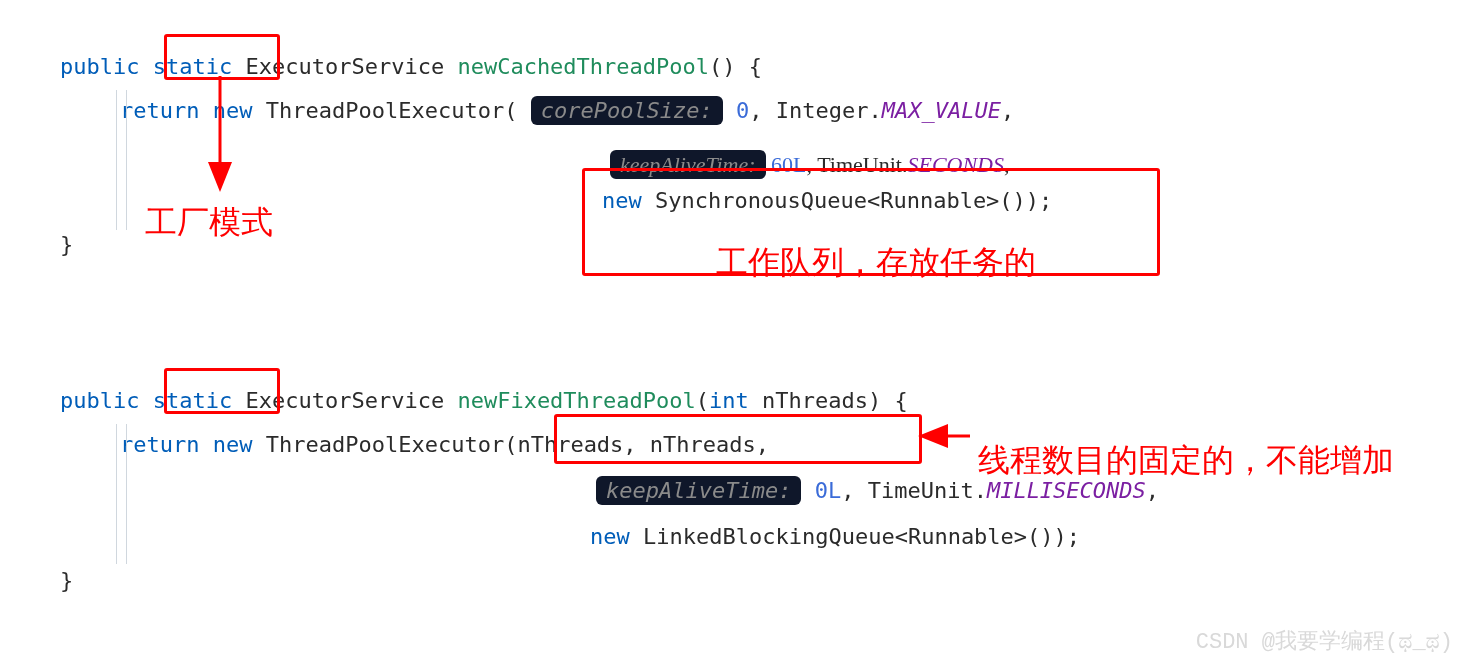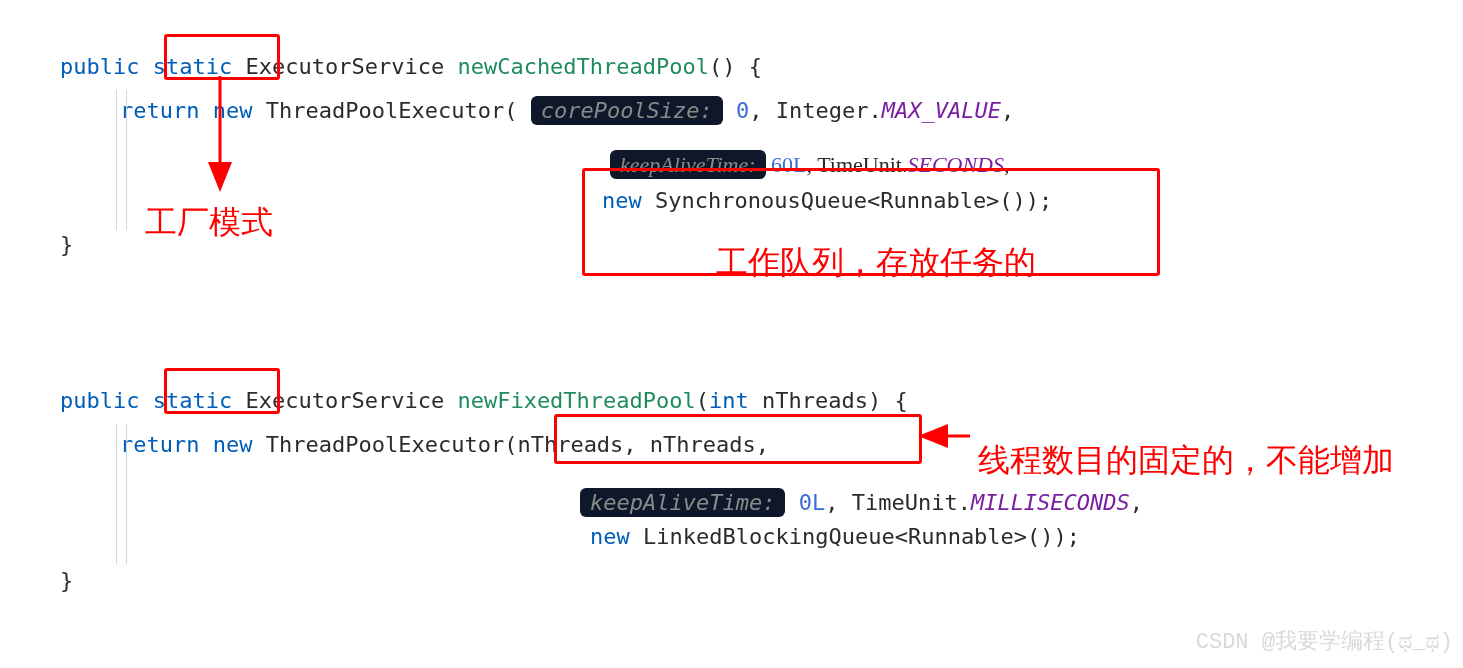--- a/index.html
+++ b/index.html
@@ -88,21 +88,21 @@
 
 <div class="code-block plain" style="left:60px; top:224px;">}</div>
 
 <div class="vline" style="left:116px; top:90px; height:140px;"></div>
 <div class="vline" style="left:126px; top:90px; height:140px;"></div>
 
 <div class="code-block" style="left:60px; top:380px;"><span class="kw-public">public</span> <span class="kw-static">static</span> <span class="type">ExecutorService</span> <span class="method">newFixedThreadPool</span><span class="plain">(</span><span class="kw-int">int</span><span class="plain"> nThreads) {</span></div>
 
 <div class="code-block" style="left:120px; top:424px;"><span class="kw-return">return</span> <span class="kw-new">new</span> <span class="type">ThreadPoolExecutor</span><span class="plain">(nThreads, nThreads,</span></div>
 
-<div class="code-block" style="left:580px; top:470px;margin-top:12px;"><span class="hint-box"><span class="hint-txt">keepAliveTime:</span></span> <span class="num">0L</span><span class="plain">, TimeUnit.</span><span class="const-it">MILLISECONDS</span><span class="plain">,</span></div>
+<div class="code-block" style="left:596px; top:470px;"><span class="hint-box"><span class="hint-txt">keepAliveTime:</span></span> <span class="num">0L</span><span class="plain">, TimeUnit.</span><span class="const-it">MILLISECONDS</span><span class="plain">,</span></div>
 
 <div class="code-block" style="left:590px; top:516px;"><span class="kw-new">new</span><span class="plain"> LinkedBlockingQueue&lt;Runnable&gt;());</span></div>
 
 <div class="code-block plain" style="left:60px; top:560px;">}</div>
 
 <div class="vline" style="left:116px; top:424px; height:140px;"></div>
 <div class="vline" style="left:126px; top:424px; height:140px;"></div>
 
 <div class="rbox" style="left:164px; top:34px; width:110px; height:40px;"></div>
 <div class="rbox" style="left:582px; top:168px; width:572px; height:102px;"></div>

